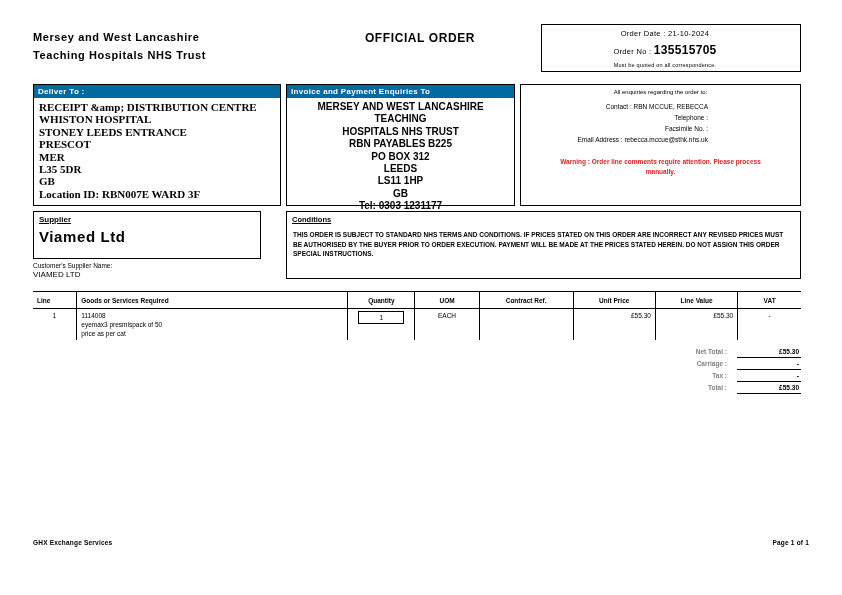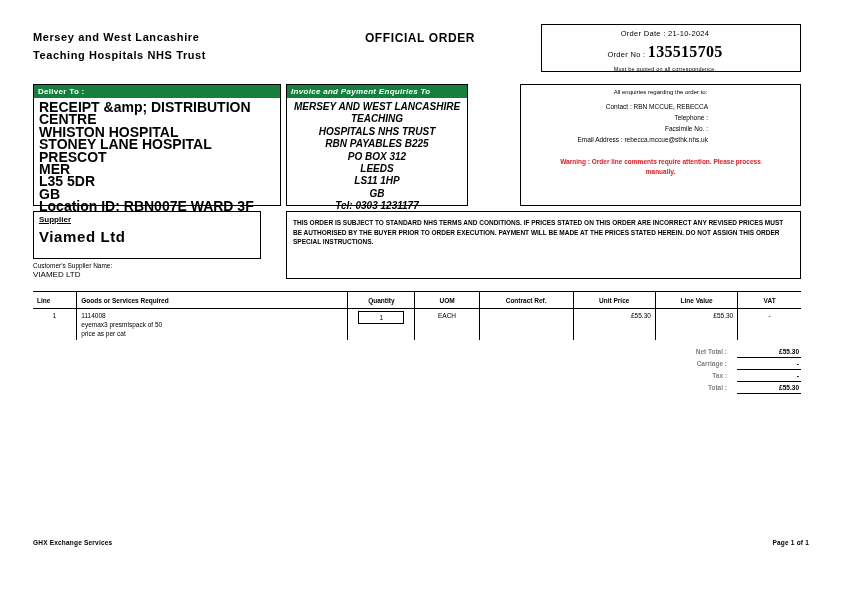--- a/index.html
+++ b/index.html
@@ -53,55 +53,54 @@
     padding: 4px 12px 0 0;
     box-sizing: border-box;
   }
   .order-box .row {
     text-align: center;
     font-size: 7.5px;
     margin-bottom: 5px;
     letter-spacing: 0.3px;
   }
   .order-box .row .big {
-    font-size: 16px;
-    font-weight: bold;
-    font-family: Liberation Serif, serif;
+    font-size: 12px;
+    font-weight: bold;
   }
   .order-box .note {
     text-align: center;
     font-size: 5.5px;
     margin-top: 4px;
     letter-spacing: 0.2px;
   }
 
   
   .block {
     position: absolute;
     border: 1px solid #000;
     box-sizing: border-box;
   }
   .block-head {
-    background: #15803d;
+    background: #0369a1;
     color: #fff;
     font-size: 8px;
     font-weight: bold;
     padding: 2px 4px 2px 4px;
     letter-spacing: 0.3px;
   }
   .block-body {
     padding: 3px 5px 4px 5px;
     font-size: 8px;
     line-height: 11.5px;
   }
 
   #deliver-block { left: 33px; top: 84px; width: 248px; height: 122px; }
-  #deliver-block .block-body { font-weight: bold; font-size: 14px; line-height: 12.4px; }
-
-  #invoice-block { left: 286px; top: 84px; width: 182px; height: 122px; font-style: italic; }
+  #deliver-block .block-body { font-weight: bold; font-size: 11px; line-height: 12.4px; font-family: Liberation Serif, serif; }
+
+  #invoice-block { left: 286px; top: 84px; width: 229px; height: 122px; }
   #invoice-block .block-body { font-weight: bold; font-size: 10px; line-height: 12.4px; text-align: center; }
 
   #enquiries-block { left: 520px; top: 84px; width: 281px; height: 122px; border: 1px solid #000; }
   .enq-title {
     text-align: center;
     font-size: 6px;
     margin: 4px 0 6px 0;
   }
   .enq-line {
     font-size: 6.5px;
@@ -262,21 +261,21 @@
       <span class="big">135515705</span>
     </div>
     <div class="note">Must be quoted on all correspondence.</div>
   </div>
 
   <div class="block" id="deliver-block">
     <div class="block-head">Deliver To :</div>
     <div class="block-body">
       <div>RECEIPT &amp;amp; DISTRIBUTION CENTRE</div>
       <div>WHISTON HOSPITAL</div>
-      <div>STONEY LANE HOSPITAL</div>
+      <div>STONEY LEEDS ENTRANCE</div>
       <div>PRESCOT</div>
       <div>MER</div>
       <div>L35 5DR</div>
       <div>GB</div>
       <div>Location ID: RBN007E WARD 3F</div>
     </div>
   </div>
 
   <div class="block" id="invoice-block">
     <div class="block-head">Invoice and Payment Enquiries To</div>
@@ -320,20 +319,21 @@
     <div class="sup-head">Supplier</div>
     <div class="sup-name">Viamed Ltd</div>
   </div>
 
   <div class="cust-sup">
     <div>Customer's Supplier Name:</div>
     <div class="v">VIAMED LTD</div>
   </div>
 
   <div class="block" id="cond-block">
+    <div class="cond-head">Conditions</div>
     <div class="cond-body">THIS ORDER IS SUBJECT TO STANDARD NHS TERMS AND CONDITIONS. IF PRICES STATED ON THIS ORDER ARE INCORRECT ANY REVISED PRICES MUST BE AUTHORISED BY THE BUYER PRIOR TO ORDER EXECUTION. PAYMENT WILL BE MADE AT THE PRICES STATED HEREIN. DO NOT ASSIGN THIS ORDER SPECIAL INSTRUCTIONS.</div>
   </div>
 
   <table class="items">
     <thead>
       <tr>
         <th style="width:38px">Line</th>
         <th class="vline" style="width:290px">Goods or Services Required</th>
         <th class="vline c" style="width:62px">Quantity</th>
         <th class="vline c" style="width:60px">UOM</th>

